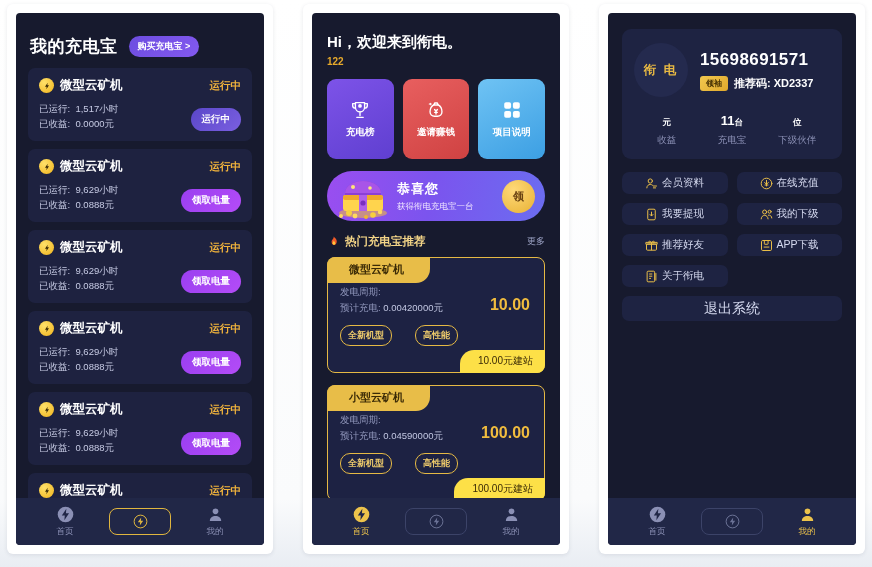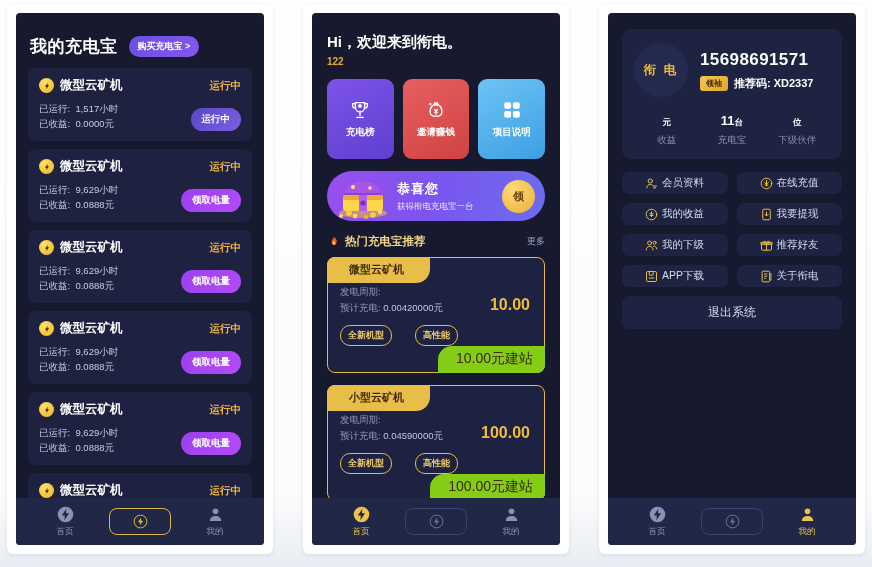--- a/index.html
+++ b/index.html
@@ -134,22 +134,22 @@
   .prod-line b { color: #c2c7e2; font-weight: normal; }
   .prod-tags { display: flex; gap: 23px; margin-top: 9px; }
   .prod-tag {
     border: 1px solid #e5b944; color: #edca6b;
     font-size: 9px; font-weight: bold;
     padding: 3px 7px; border-radius: 10px;
   }
   .prod-price { color: #f0bc3e; font-size: 16px; font-weight: bold; padding: 12px 2px 0 6px; }
   .prod-foot {
     position: absolute; right: -1px; bottom: -1px;
-    background: #84cc16; color: #3a2a06;
-    font-size: 14px; padding: 4px 12px 5px 18px;
+    background: #fde047; color: #3a2a06;
+    font-size: 10px; padding: 4px 12px 5px 18px;
     border-radius: 14px 0 8px 0;
   }
 
   
   .p3-wrap { padding: 16px 14px 0 14px; }
   .profile {
     background: #1e2342; border-radius: 9px;
     padding: 14px 12px 12px 12px;
   }
   .prof-top { display: flex; align-items: center; gap: 12px; }
@@ -180,23 +180,23 @@
     margin-top: 13px;
   }
   .menu-item {
     background: #1e2342; border-radius: 7px;
     height: 22px; display: flex; align-items: center; gap: 3px;
     padding-left: 22px;
   }
   .menu-item svg { width: 15px; height: 15px; display: block; flex: 0 0 auto; }
   .menu-label { color: #d6daf0; font-size: 10.5px; }
   .logout {
-    background: #1e2342; border-radius: 7px; height: 33px;
+    background: #1e2342; border-radius: 7px; height: 25px;
     margin-top: 9px; display: flex; align-items: center; justify-content: center;
-    color: #d6daf0; font-size: 12px;
+    color: #d6daf0; font-size: 14px;
   }
 
   
   .tabbar {
     flex: 0 0 auto; height: 47px;
     background: #212747;
     display: flex; align-items: center; justify-content: space-between;
     padding: 0 26px;
   }
   .tab { display: flex; flex-direction: column; align-items: center; gap: 3px; width: 46px; }
@@ -551,29 +551,20 @@
                 <span>
                   <svg viewBox="0 0 24 24" fill="none" stroke="#e8bd48" stroke-width="1.6" stroke-linecap="round">
                     <circle cx="12" cy="12" r="8.5"></circle>
                     <path d="M12 7v9M9 10.5l3 2.5 3-2.5M9.6 14.4h4.8"></path>
                   </svg>
                 </span>
                 <span class="menu-label">在线充值</span>
               </div>
               <div class="menu-item">
                 <span>
-                  <svg viewBox="0 0 24 24" fill="none" stroke="#e8bd48" stroke-width="1.6" stroke-linecap="round">
-                    <circle cx="12" cy="12" r="8.5"></circle>
-                    <path d="M12 7.5v8M9.2 9.8 12 12.6l2.8-2.8M9.6 13.6h4.8"></path>
-                  </svg>
-                </span>
-                <span class="menu-label">我的收益</span>
-              </div>
-              <div class="menu-item">
-                <span>
                   <svg viewBox="0 0 24 24" fill="none" stroke="#e8bd48" stroke-width="1.6" stroke-linejoin="round">
                     <rect x="6" y="3.5" width="12" height="17" rx="2"></rect>
                     <path d="M12 7.5v7M9.2 11.5 12 14.4l2.8-2.9"></path>
                   </svg>
                 </span>
                 <span class="menu-label">我要提现</span>
               </div>
               <div class="menu-item">
                 <span>
                   <svg viewBox="0 0 24 24" fill="none" stroke="#e8bd48" stroke-width="1.6" stroke-linecap="round">

